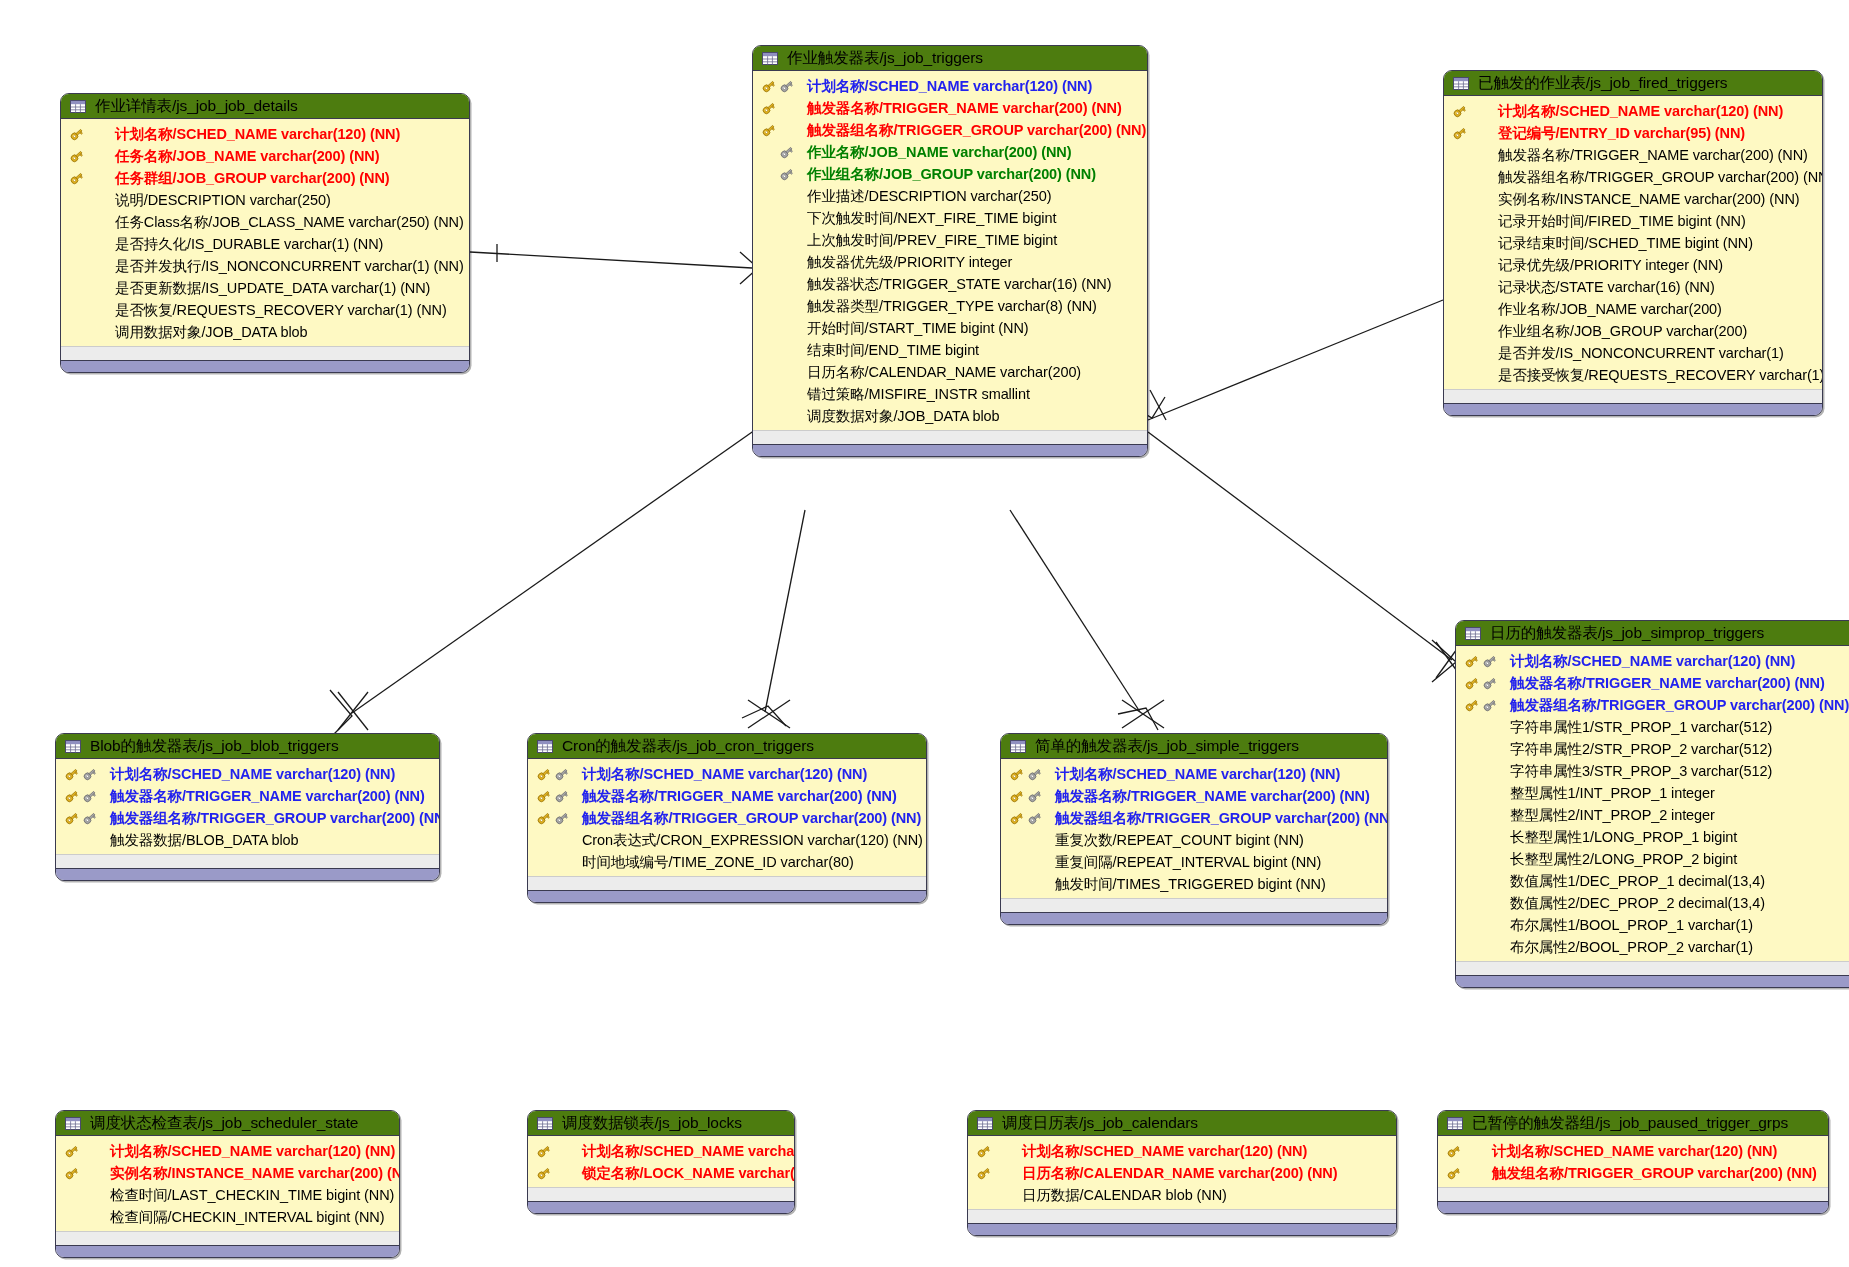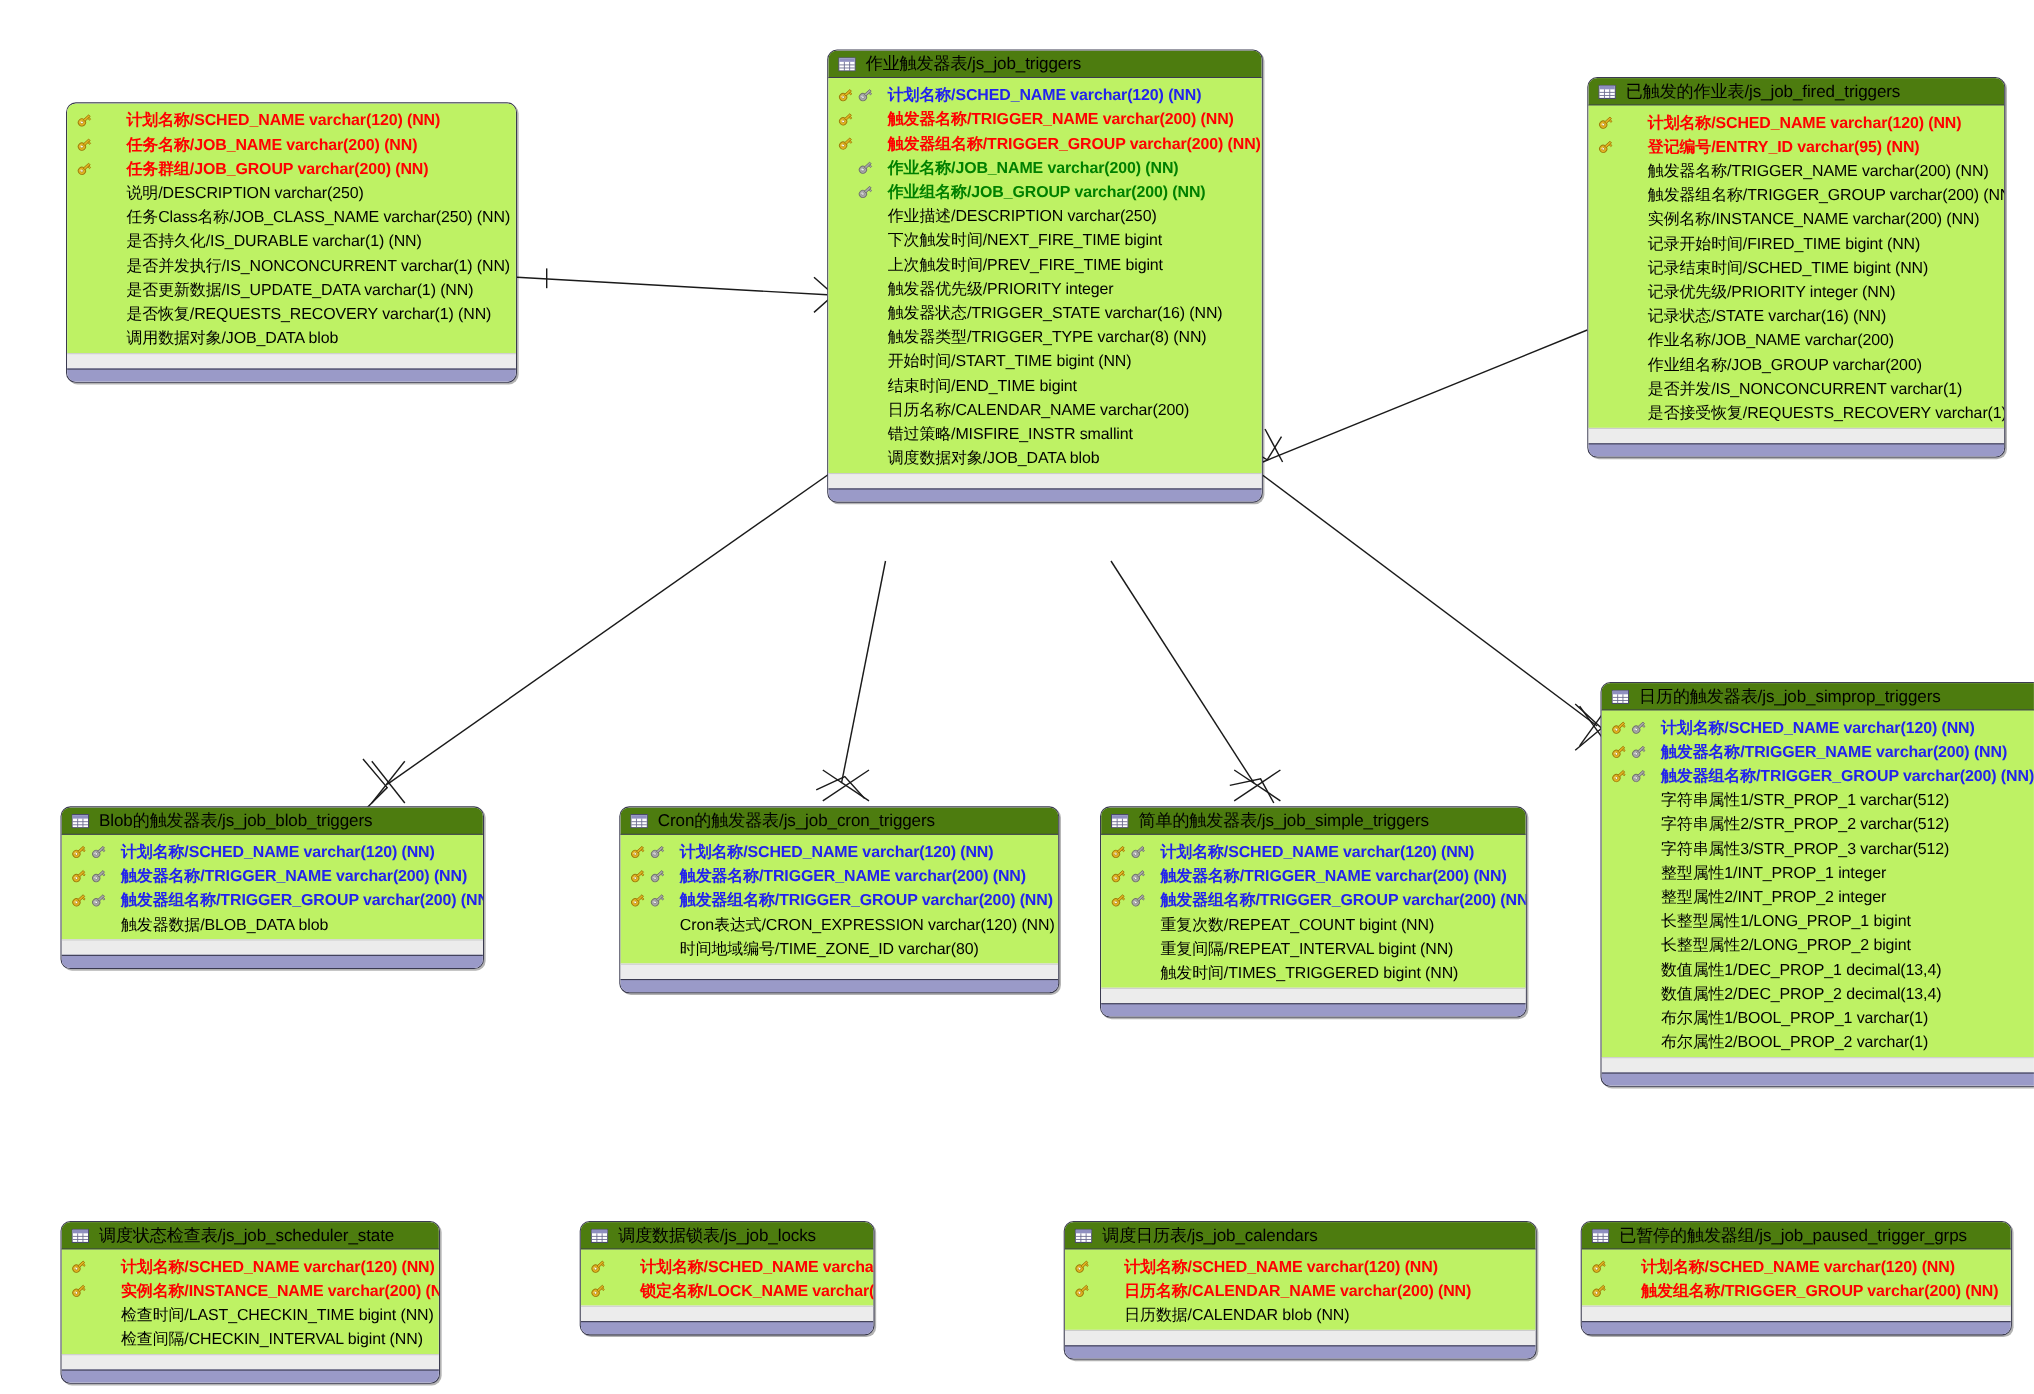--- a/index.html
+++ b/index.html
@@ -53,21 +53,21 @@
     white-space: nowrap;
     letter-spacing: -0.1px;
   }
   .tbl-icon {
     width: 16px;
     height: 13px;
     flex: 0 0 auto;
     display: block;
   }
   .ent-body {
-    background: #bef264;
+    background: #fef9c3;
     padding: 4px 0 3px 0;
   }
   .row {
     display: flex;
     align-items: center;
     height: 22px;
     padding: 0 10px 0 8px;
     white-space: nowrap;
   }
   .keys {
@@ -132,20 +132,31 @@
       <line x1="1164" y1="700" x2="1122" y2="728"></line>
 
       <line x1="1148" y1="432" x2="1452" y2="660"></line>
       <path d="M 1432 640 L 1456 662 L 1432 682"></path>
       <line x1="1436" y1="642" x2="1462" y2="678"></line>
       <line x1="1462" y1="642" x2="1436" y2="678"></line>
     </g>
   </svg>
 
 <div class="entity" style="left: 60px; top: 93px; width: 410px;">
+      <div class="ent-header">
+        <svg class="tbl-icon" viewBox="0 0 16 13">
+          <rect x="0.5" y="0.5" width="15" height="12" fill="#ffffff" stroke="#4a4a6a" stroke-width="1"></rect>
+          <rect x="1" y="1" width="14" height="3.2" fill="#8f8fc0"></rect>
+          <line x1="1" y1="7" x2="15" y2="7" stroke="#6a6a90" stroke-width="0.8"></line>
+          <line x1="1" y1="9.8" x2="15" y2="9.8" stroke="#6a6a90" stroke-width="0.8"></line>
+          <line x1="5.6" y1="4.2" x2="5.6" y2="12.5" stroke="#6a6a90" stroke-width="0.8"></line>
+          <line x1="10.4" y1="4.2" x2="10.4" y2="12.5" stroke="#6a6a90" stroke-width="0.8"></line>
+        </svg>
+        <span class="ent-title">作业详情表/js_job_job_details</span>
+      </div>
       <div class="ent-body">
         <div class="row">
           <span class="keys">
             <svg class="key-ico" viewBox="0 0 16 16">
               <g transform="rotate(-42 8 8)">
                 <circle cx="5.1" cy="8" r="3.5" fill="#e3b321" stroke="#9c7708" stroke-width="0.9"></circle>
                 <circle cx="5.1" cy="8" r="1.25" fill="#ffffff" stroke="#9c7708" stroke-width="0.6"></circle>
                 <rect x="7.9" y="6.9" width="7.0" height="2.2" fill="#e3b321" stroke="#9c7708" stroke-width="0.8"></rect>
                 <rect x="12.0" y="9.0" width="1.5" height="2.3" fill="#e3b321" stroke="#9c7708" stroke-width="0.7"></rect>
                 <rect x="3.6" y="6.2" width="2.2" height="1.0" fill="#f6e08a" opacity="0.85"></rect>
@@ -788,21 +799,21 @@
           <span class="keys">
             <span class="key-slot"></span>
             <span class="key-slot"></span>
           </span>
           <span class="col-text plain">触发器数据/BLOB_DATA blob</span>
         </div>
       </div>
       <div class="ent-strip"></div>
       <div class="ent-footer"></div>
     </div>
-    <div class="entity" style="left: 527px; top: 733px; width: 400px; margin-left: 36px;">
+    <div class="entity" style="left: 527px; top: 733px; width: 400px;">
       <div class="ent-header">
         <svg class="tbl-icon" viewBox="0 0 16 13">
           <rect x="0.5" y="0.5" width="15" height="12" fill="#ffffff" stroke="#4a4a6a" stroke-width="1"></rect>
           <rect x="1" y="1" width="14" height="3.2" fill="#8f8fc0"></rect>
           <line x1="1" y1="7" x2="15" y2="7" stroke="#6a6a90" stroke-width="0.8"></line>
           <line x1="1" y1="9.8" x2="15" y2="9.8" stroke="#6a6a90" stroke-width="0.8"></line>
           <line x1="5.6" y1="4.2" x2="5.6" y2="12.5" stroke="#6a6a90" stroke-width="0.8"></line>
           <line x1="10.4" y1="4.2" x2="10.4" y2="12.5" stroke="#6a6a90" stroke-width="0.8"></line>
         </svg>
         <span class="ent-title">Cron的触发器表/js_job_cron_triggers</span>

